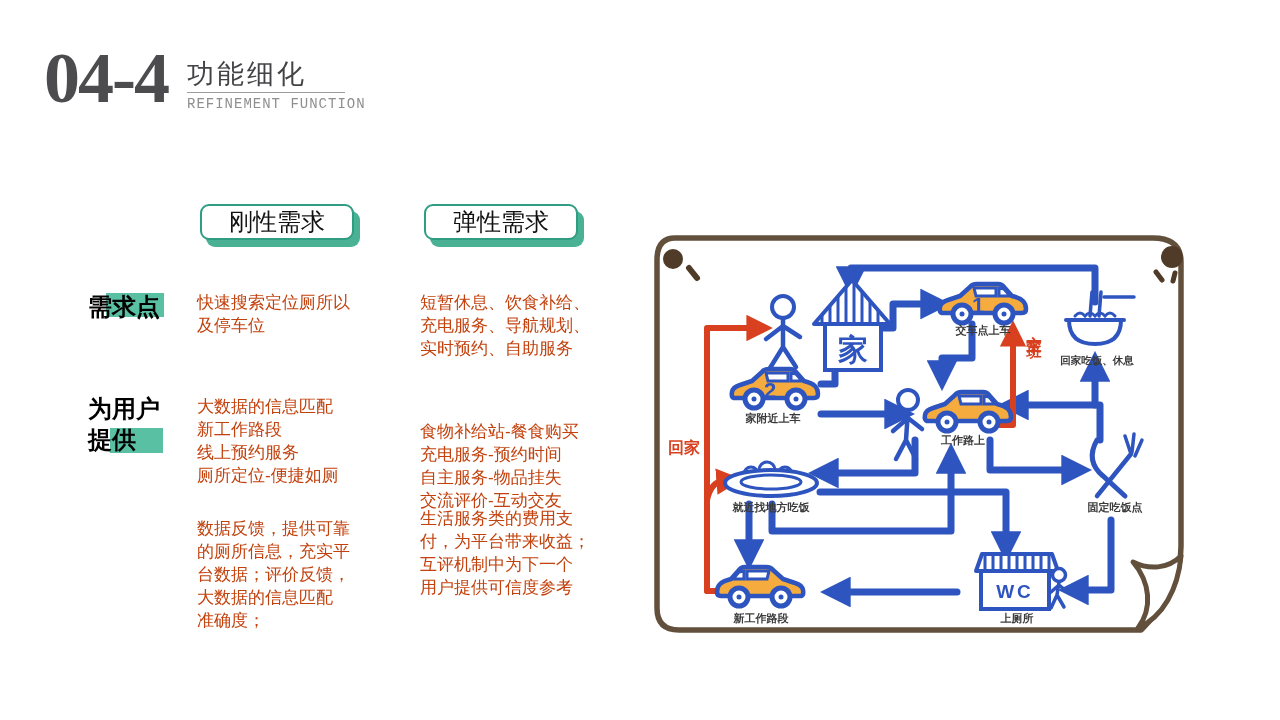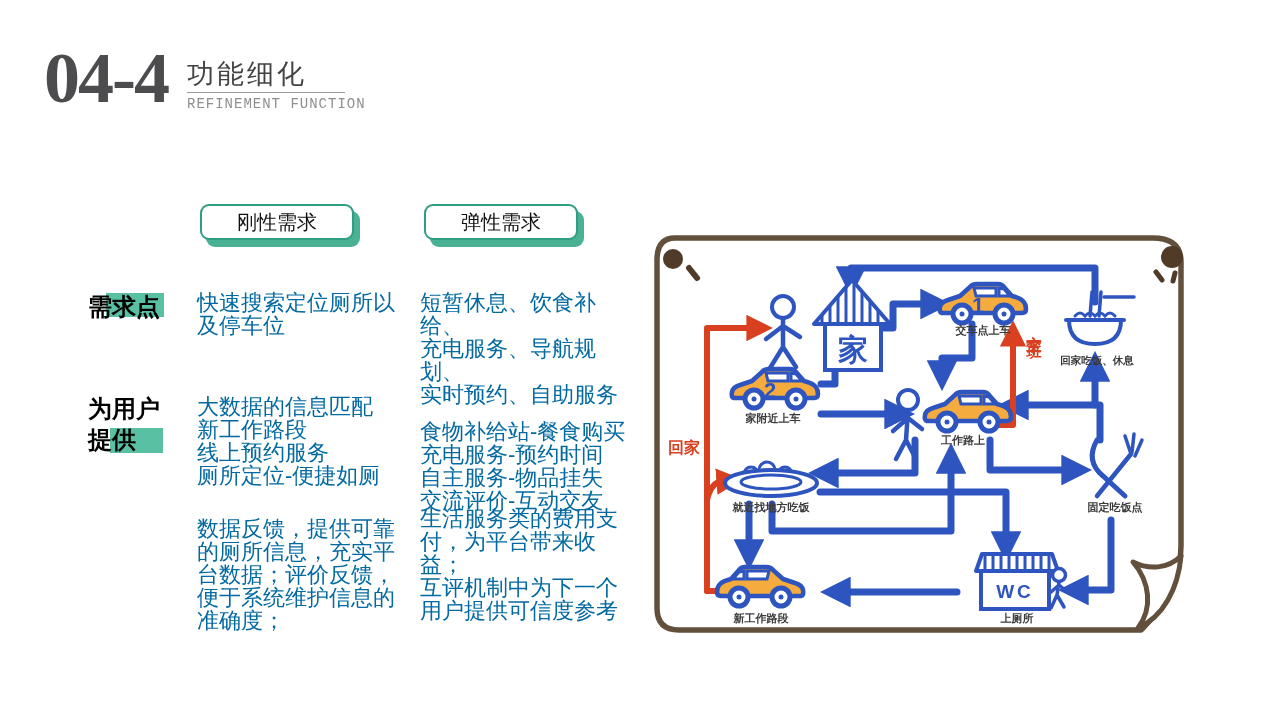--- a/index.html
+++ b/index.html
@@ -6,34 +6,34 @@
   html,body { width:1280px; height:720px; background:#ffffff; font-family:"Liberation Sans",sans-serif; overflow:hidden; }
   .slide { position:relative; width:1280px; height:720px; background:#fff; }
 
   
   .num { position:absolute; left:44px; top:42px; font-family:"Liberation Serif",serif; font-weight:bold; font-size:72px; line-height:1; color:#4c4c4f; letter-spacing:-2px; }
   .title-cn { position:absolute; left:187px; top:56px; font-size:27px; color:#434346; letter-spacing:3px; }
   .title-line { position:absolute; left:187px; top:92px; width:158px; height:1px; background:#9c9c9c; }
   .title-en { position:absolute; left:187px; top:96px; font-family:"Liberation Mono",monospace; font-size:14px; color:#8e8e8e; letter-spacing:1px; }
 
   
-  .colbox { position:absolute; width:154px; height:36px; background:#fff; border:2.5px solid #2f9d81; border-radius:9px; box-shadow:6px 7px 0 #4bb195; display:flex; align-items:center; justify-content:center; font-size:20px; color:#111; }
+  .colbox { position:absolute; width:154px; height:36px; background:#fff; border:2.5px solid #2f9d81; border-radius:9px; box-shadow:6px 7px 0 #4bb195; display:flex; align-items:center; justify-content:center; font-size:24px; color:#111; }
   .colbox.c1 { left:200px; top:204px; }
   .colbox.c2 { left:424px; top:204px;justify-content:center; }
 
   
   .rowlab { position:absolute; left:88px; width:110px; font-size:24px; font-weight:bold; color:#000000; line-height:31px; white-space:pre-line; }
   .rowlab .hl { position:absolute; background:#5ac0a3; z-index:0; }
   .rowlab .lab-text { position:relative; z-index:1; }
   .rl1 { top:291px; } .rl1 .hl { left:18px; top:2px; width:58px; height:24px; }
   .rl2 { top:393px; } .rl2 .hl { left:22px; top:35px; width:53px; height:25px; }
   .rl3 { top:517px; } .rl3 .hl { left:22px; top:35px; width:53px; height:25px; }
 
   
-  .cell { position:absolute; width:210px; font-size:22px; color:#0369a1; line-height:23px; white-space:pre-line; }
+  .cell { position:absolute; width:210px; font-size:17px; color:#c2410c; line-height:23px; white-space:pre-line; }
   .r1c1 { left:197px; top:291px; } .r1c2 { left:420px; top:291px; }
   .r2c1 { left:197px; top:395px; } .r2c2 { left:420px; top:395px;margin-top:25px; }
   .r3c1 { left:197px; top:517px; } .r3c2 { left:420px; top:507px; }
 
   
   .diagram { position:absolute; left:645px; top:228px; width:545px; height:420px; }
   .vred { position:absolute; left:1024px; top:323px; writing-mode:vertical-rl; text-orientation:upright; font-size:15px; font-weight:bold; color:#d8401f; letter-spacing:3px; }
 </style>
 </head>
 <body>
@@ -65,21 +65,21 @@
 新工作路段
 线上预约服务
 厕所定位-便捷如厕</div>
   <div class="cell r2c2">食物补给站-餐食购买
 充电服务-预约时间
 自主服务-物品挂失
 交流评价-互动交友</div>
   <div class="cell r3c1">数据反馈，提供可靠
 的厕所信息，充实平
 台数据；评价反馈，
-便于系统维护信息的
+大数据的信息匹配
 准确度；</div>
   <div class="cell r3c2">生活服务类的费用支
 付，为平台带来收益；
 互评机制中为下一个
 用户提供可信度参考</div>
 
   <div class="diagram">
     <svg width="545" height="420" viewBox="0 0 545 420" xmlns="http://www.w3.org/2000/svg">
       <defs>
         <marker id="mb" markerWidth="4.4" markerHeight="4.4" refX="1.1" refY="2.2" orient="auto" markerUnits="strokeWidth">

